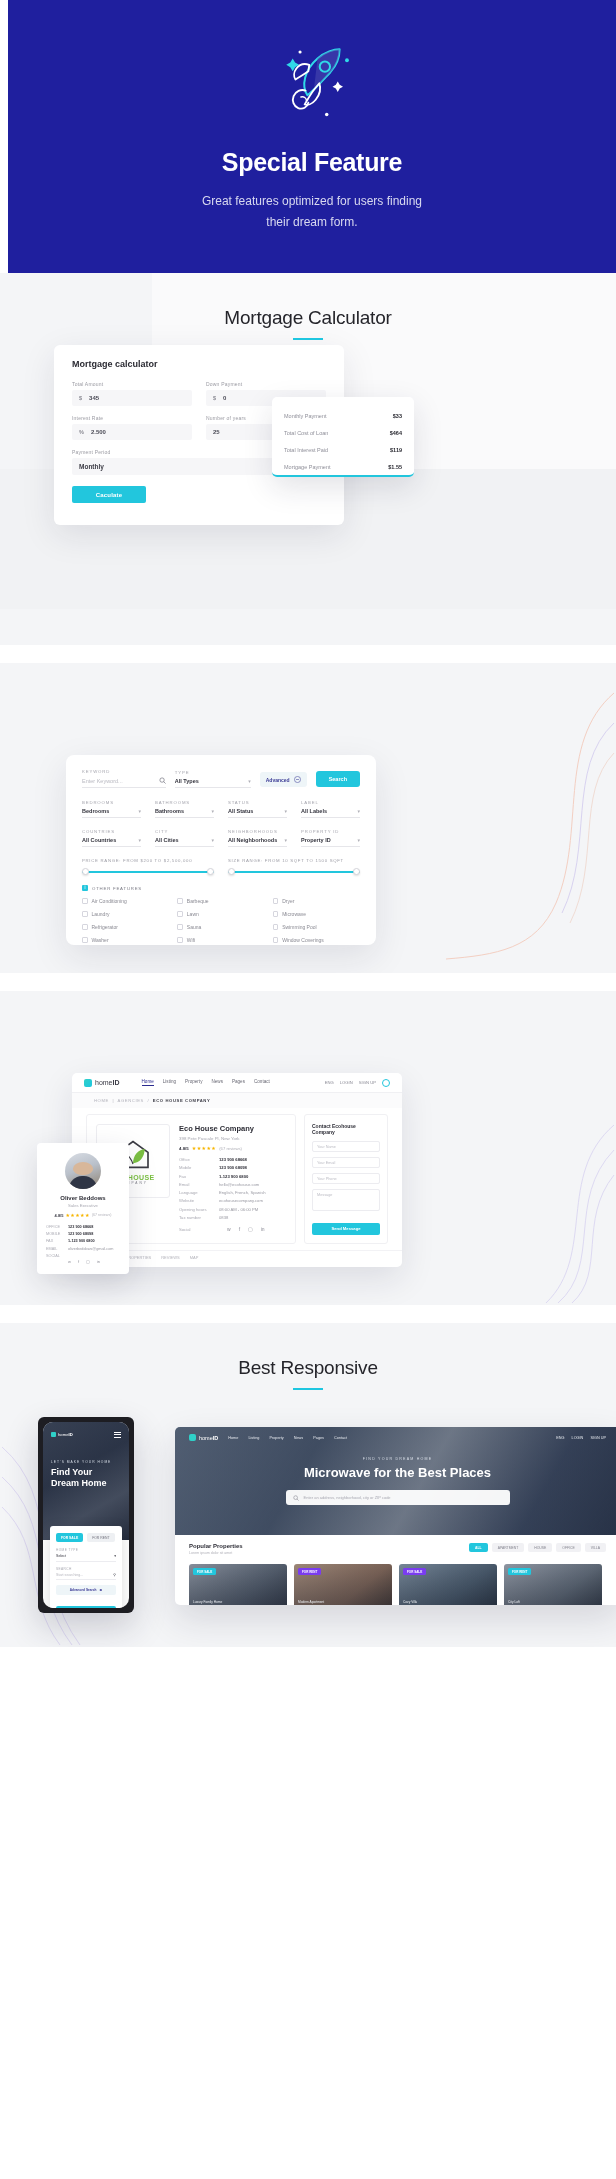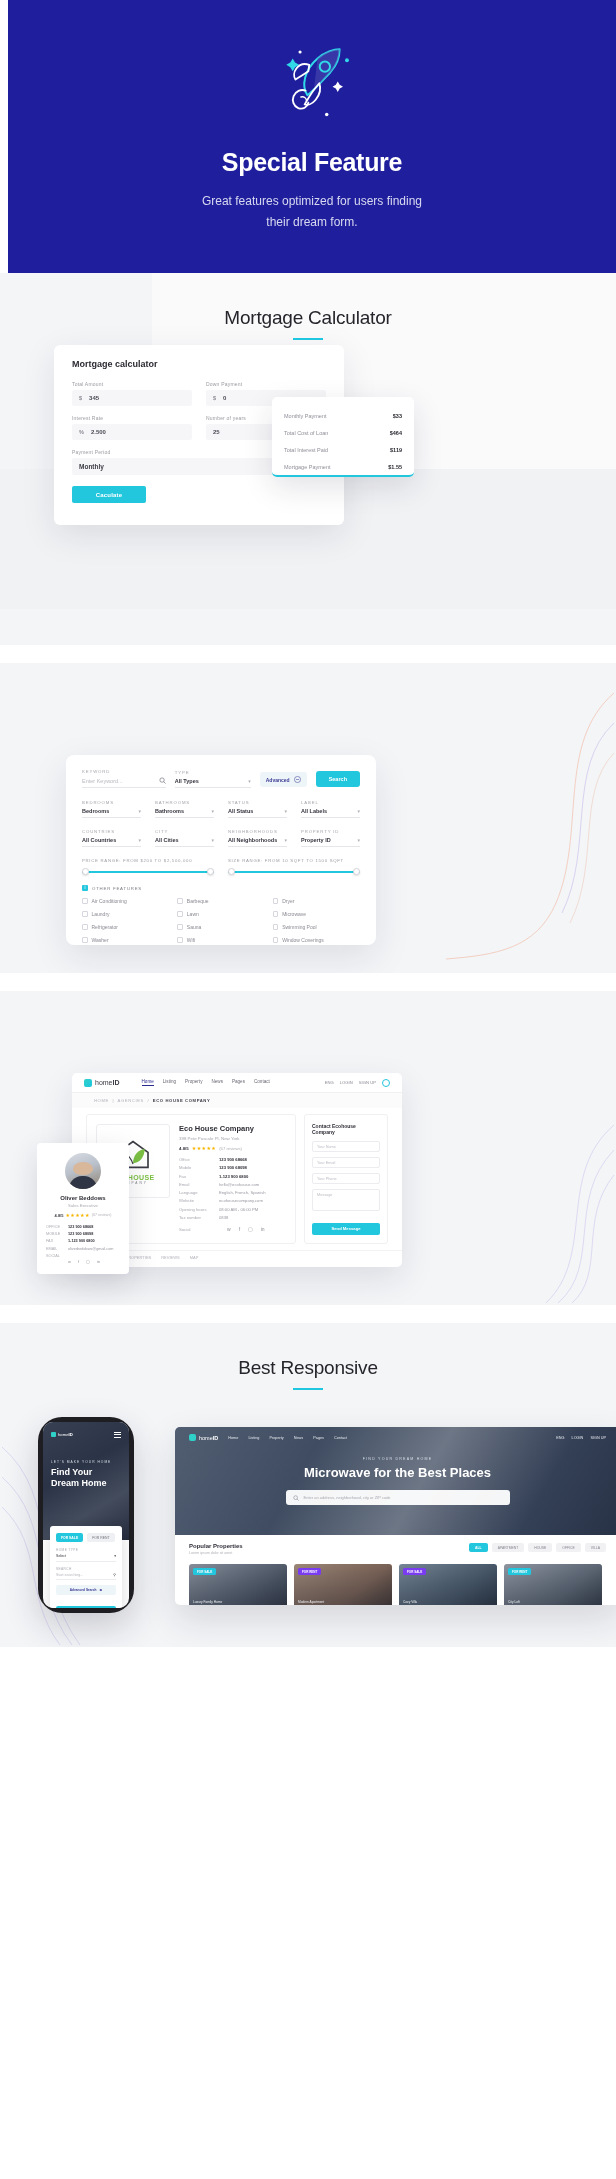--- a/index.html
+++ b/index.html
@@ -254,21 +254,21 @@
   .agent-tbl { display: grid; grid-template-columns: 22px 1fr; row-gap: 3.2px; text-align: left; }
   .agent-k { font-size: 3.8px; color: #adadb6; }
   .agent-v { font-size: 3.8px; color: #2d2d36; font-weight: 700; }
   .agent-v.light { color: #9a9aa3; font-weight: 400; }
   .agent-soc { display: flex; gap: 7px; margin-top: 5px; }
 
   
   #sec-resp { height: 324px; }
   .phone {
     position: absolute; left: 38px; top: 94px; width: 96px; height: 196px;
-    background: #1d1d22; border-radius: 24px; padding: 5px; z-index: 4;
+    background: #1d1d22; border-radius: 6px; padding: 5px; z-index: 4;
     box-shadow: 0 14px 34px rgba(30,30,60,.20);
   }
   .phone-scr {
     width: 100%; height: 100%; border-radius: 10px; overflow: hidden;
     background: #fff; position: relative;
   }
   .ph-hero {
     height: 118px;
     background:
       linear-gradient(rgba(22,28,45,.62), rgba(22,28,45,.62)),

